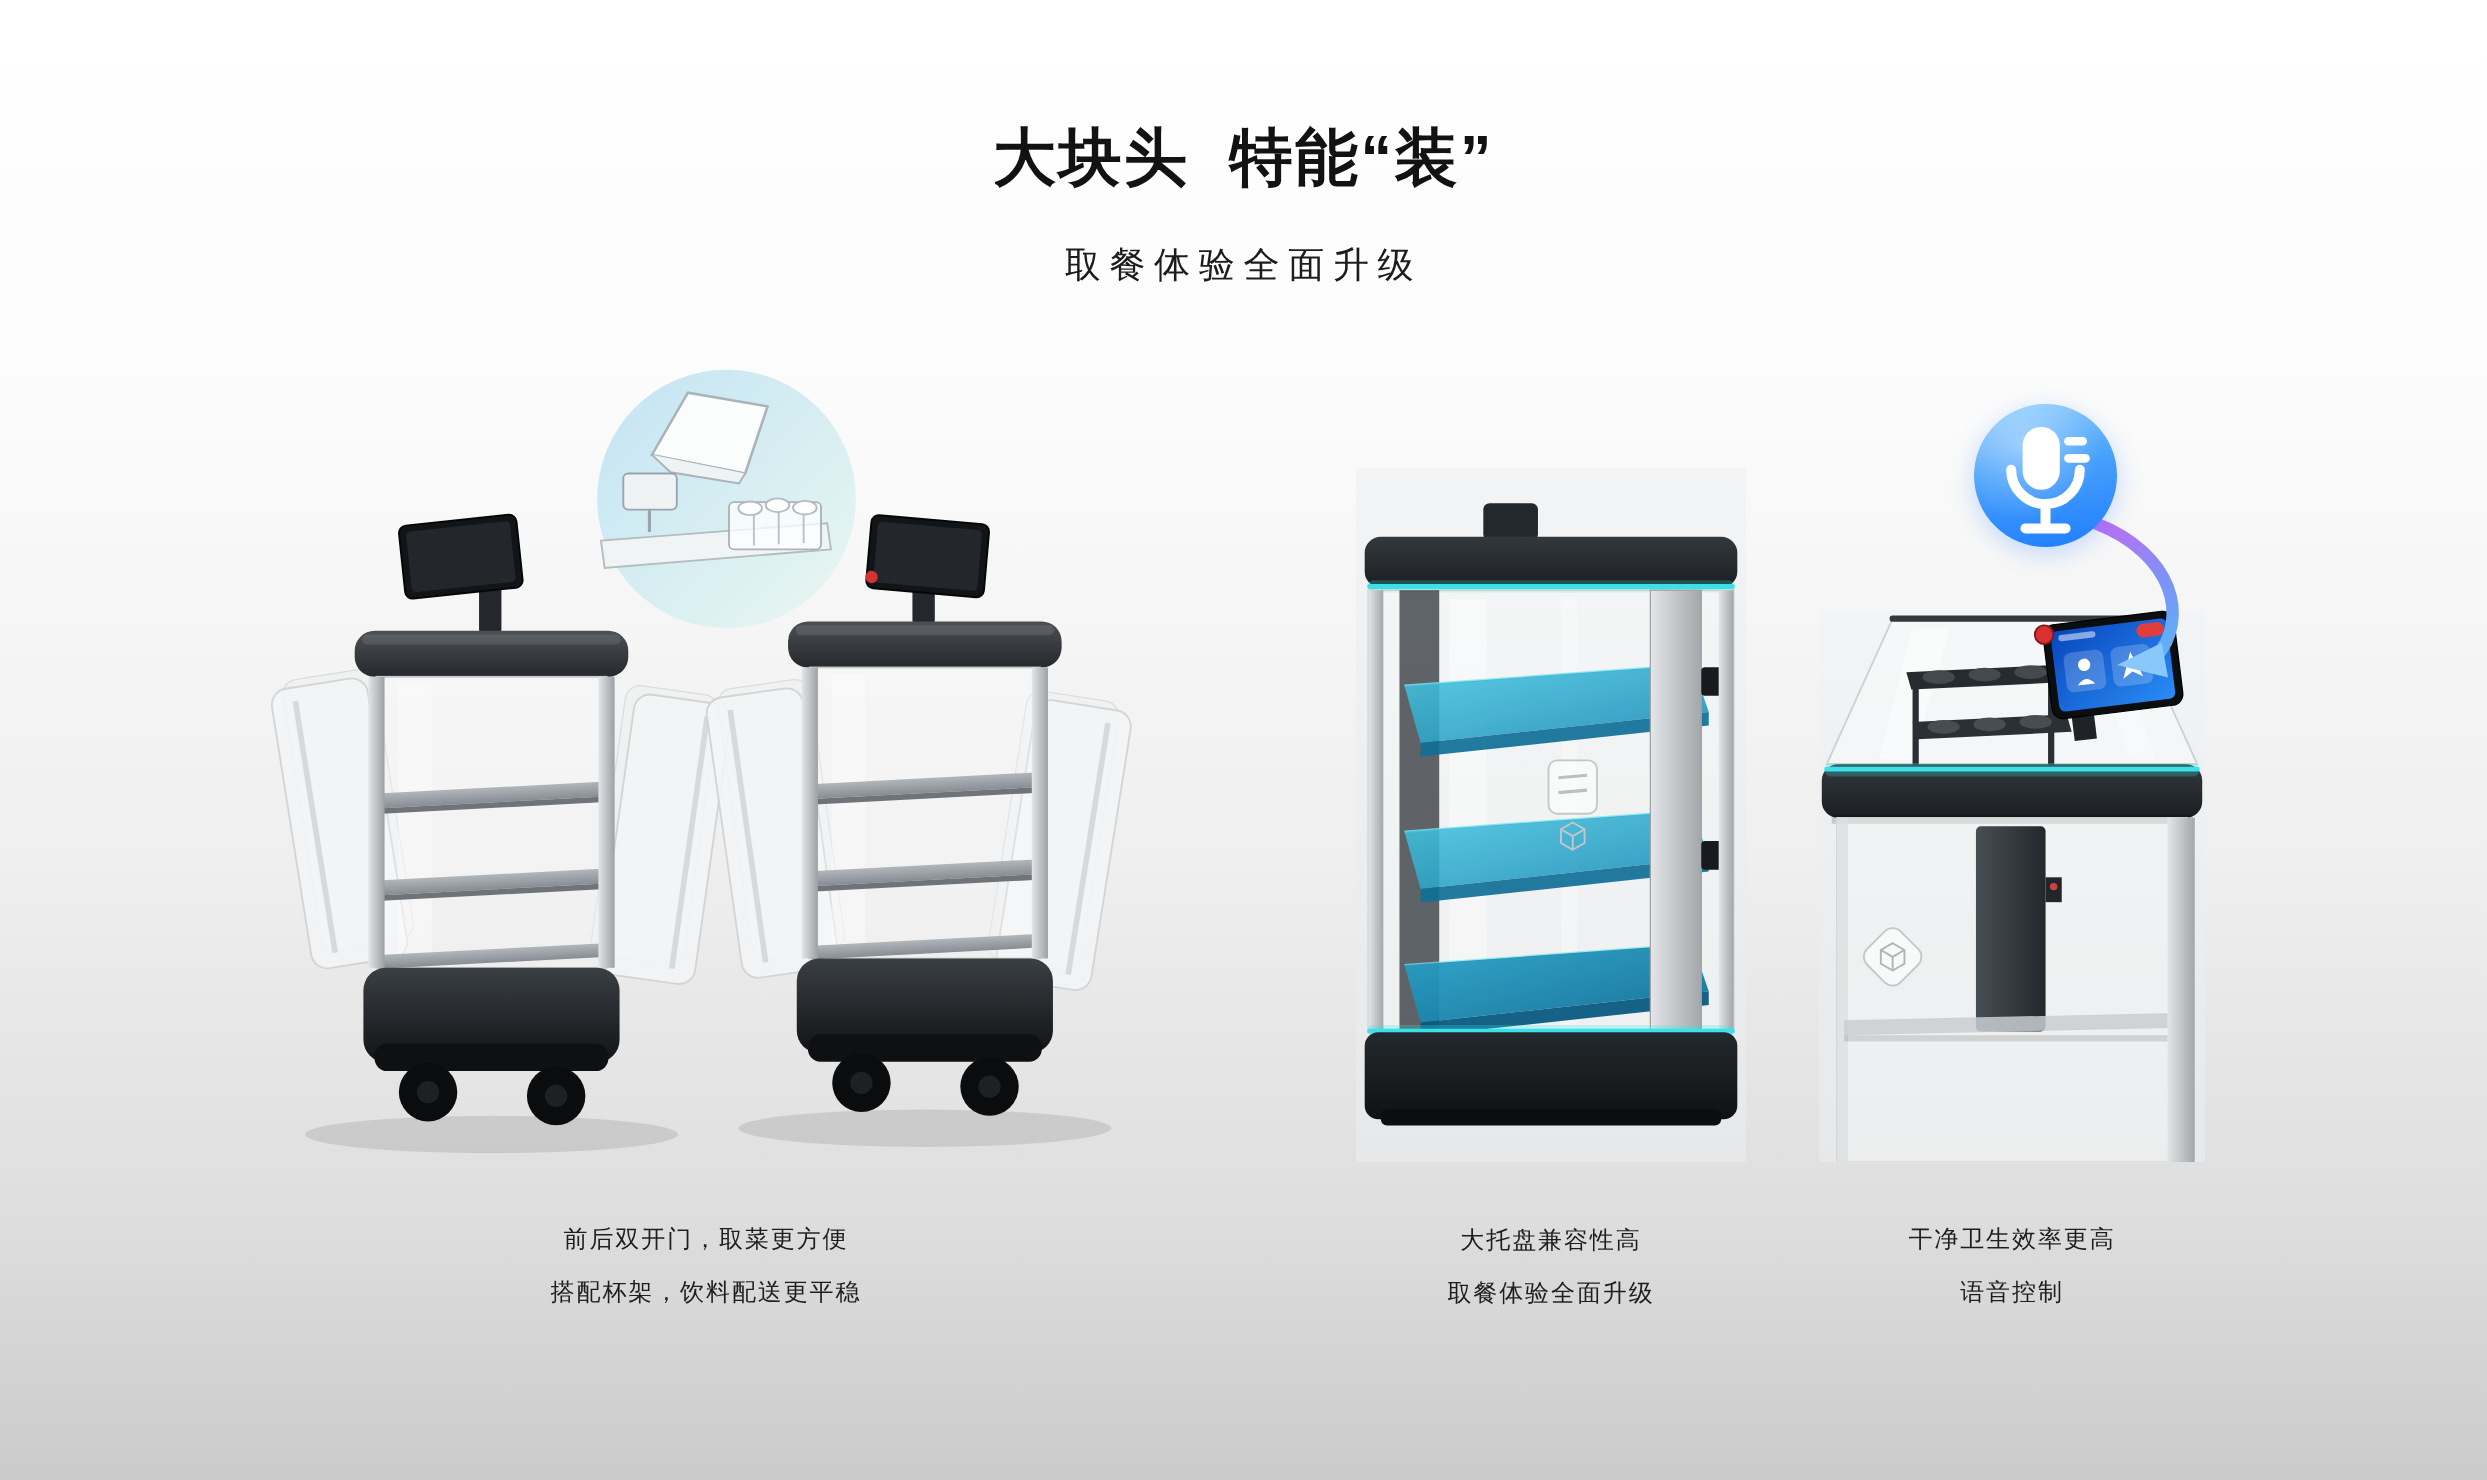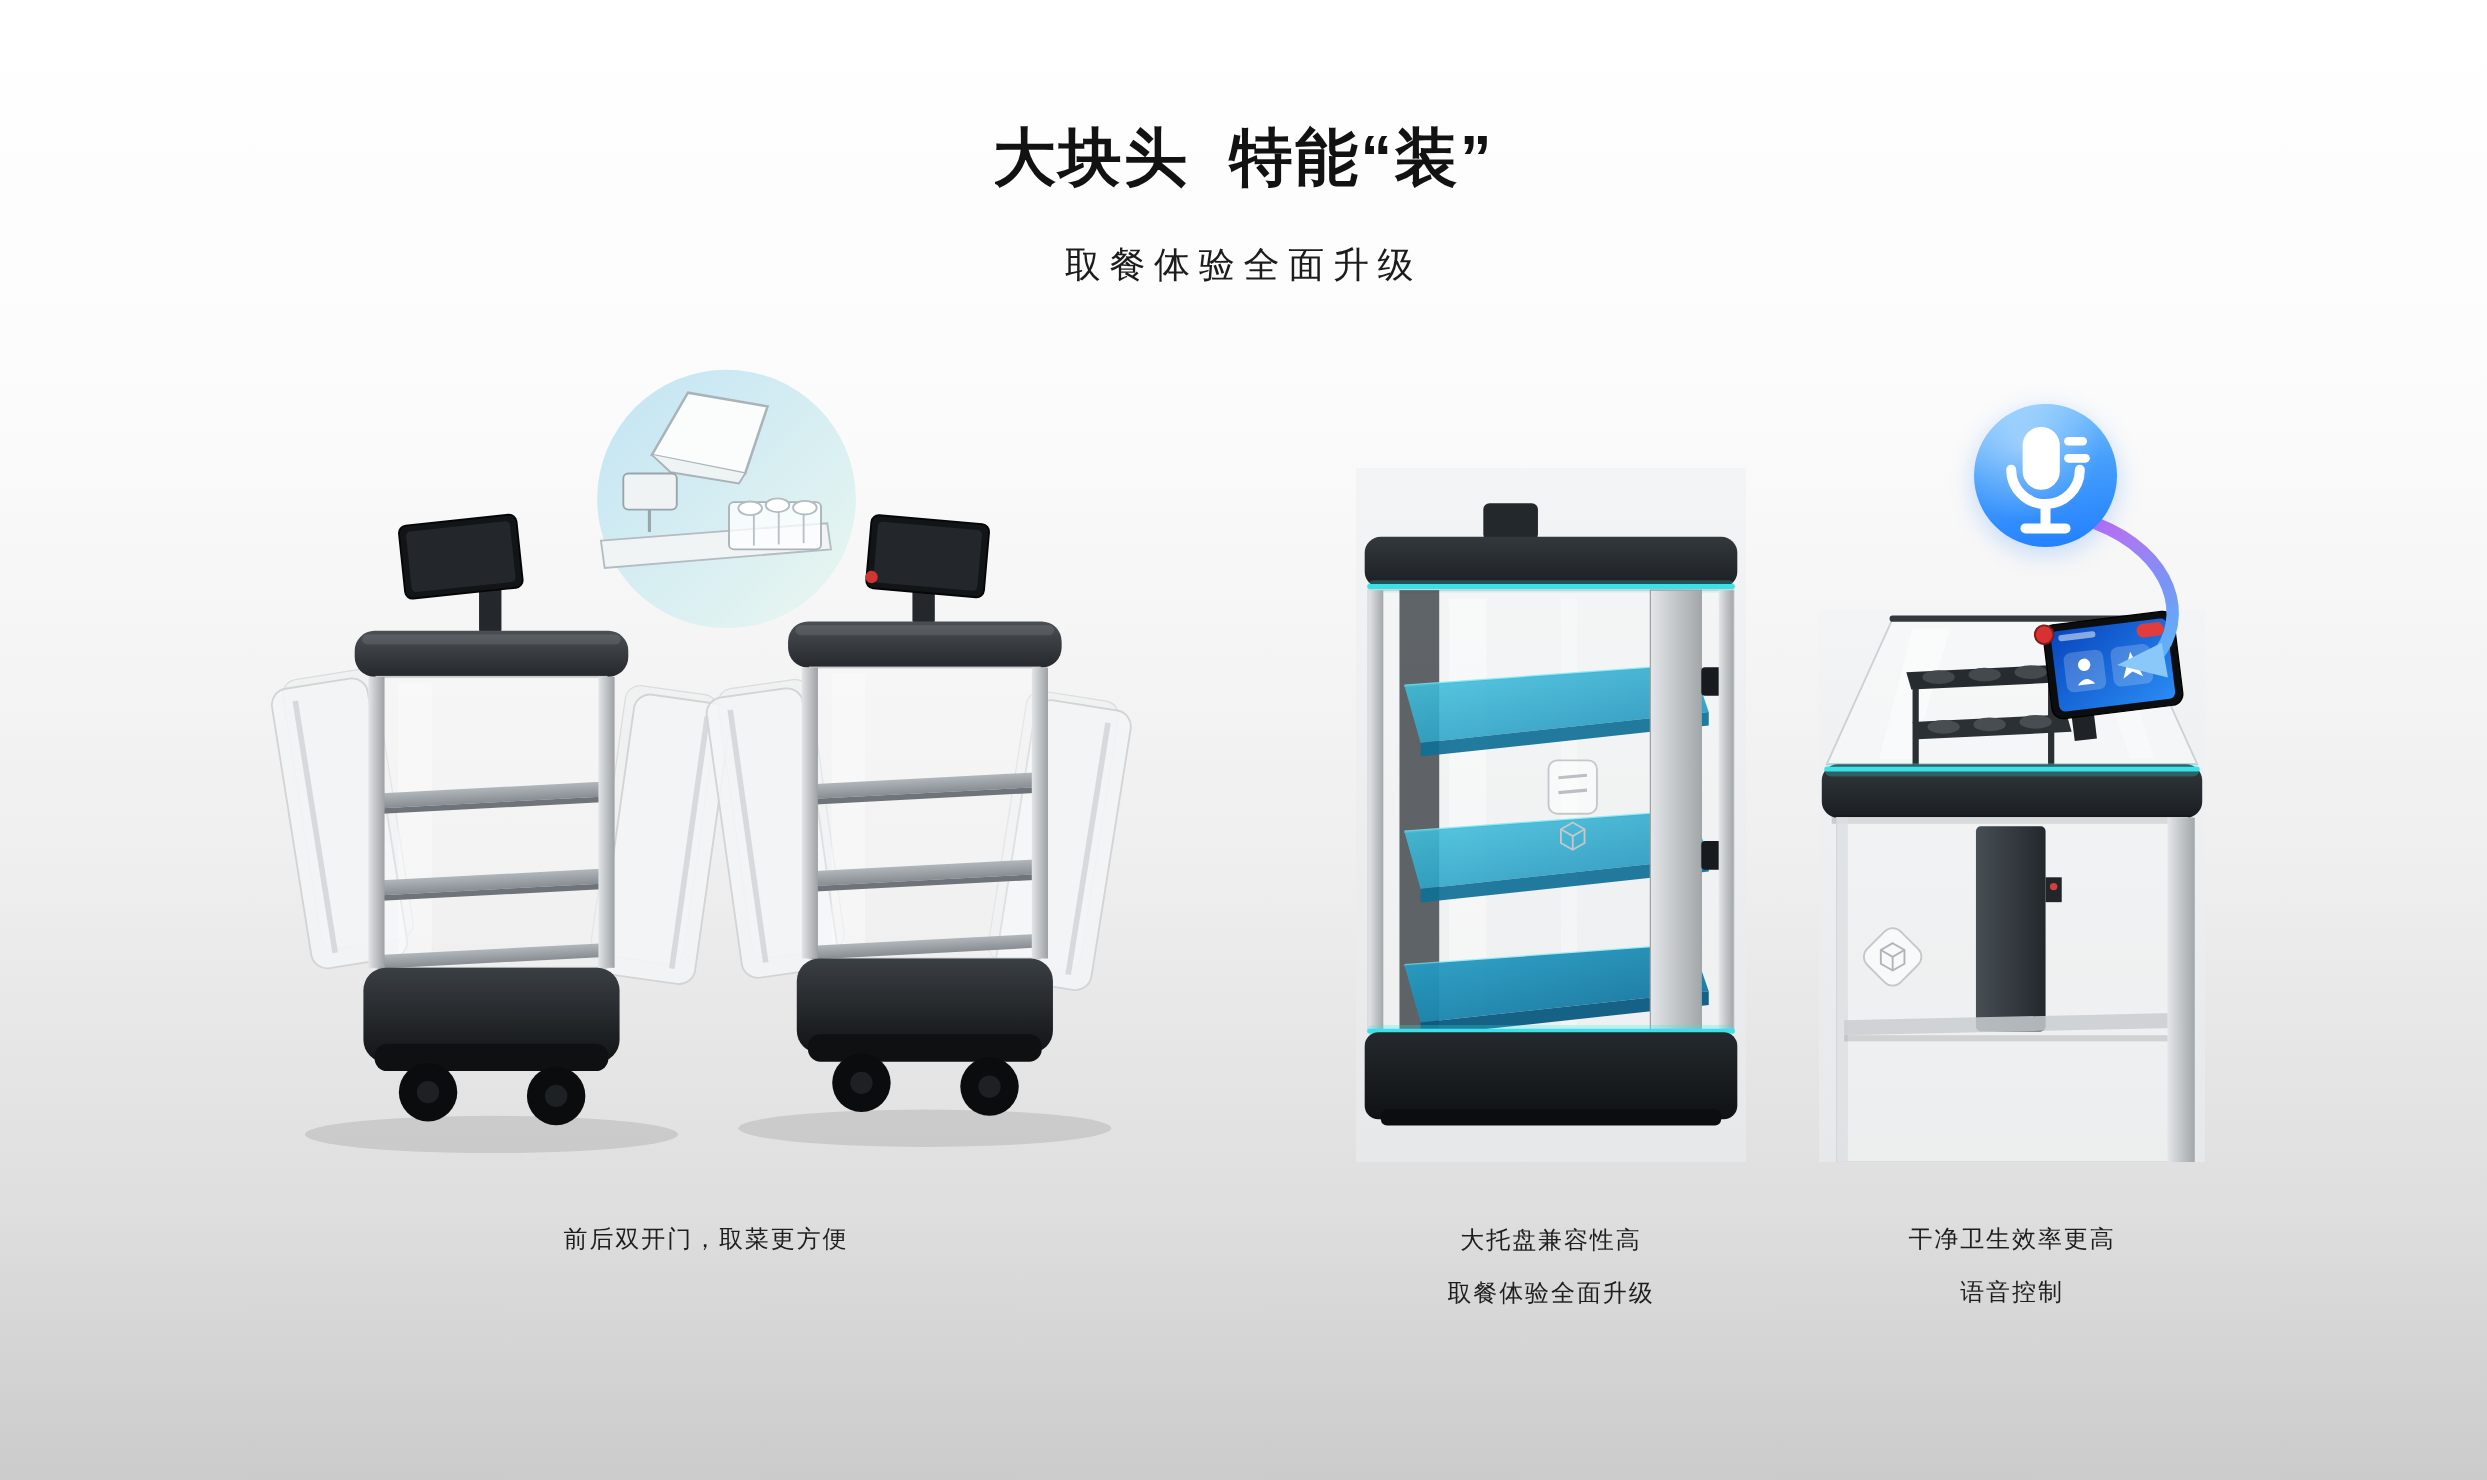--- a/index.html
+++ b/index.html
@@ -172,20 +172,21 @@
         <rect x="-188" y="664" width="376" height="44" rx="20" fill="#0e1012"></rect>
         <circle cx="-102" cy="742" r="47" fill="#0a0c0d"></circle>
         <circle cx="104" cy="748" r="47" fill="#0a0c0d"></circle>
         <circle cx="-102" cy="742" r="18" fill="#1d2124"></circle>
         <circle cx="104" cy="748" r="18" fill="#1d2124"></circle>
       </g>
     </svg>
 
     <div class="caption">
       <p>前后双开门，取菜更方便</p>
+      <p>搭配杯架，饮料配送更平稳</p>
     </div>
   </section>
 
   <section class="feature feature-2">
     <div class="photo">
       <svg viewBox="0 0 628 1116" width="390" height="694">
         <defs>
           <linearGradient id="gDark2" x1="0" y1="0" x2="0" y2="1">
             <stop offset="0" stop-color="#33383d"></stop>
               <stop offset="1" stop-color="#1b1f23"></stop>

